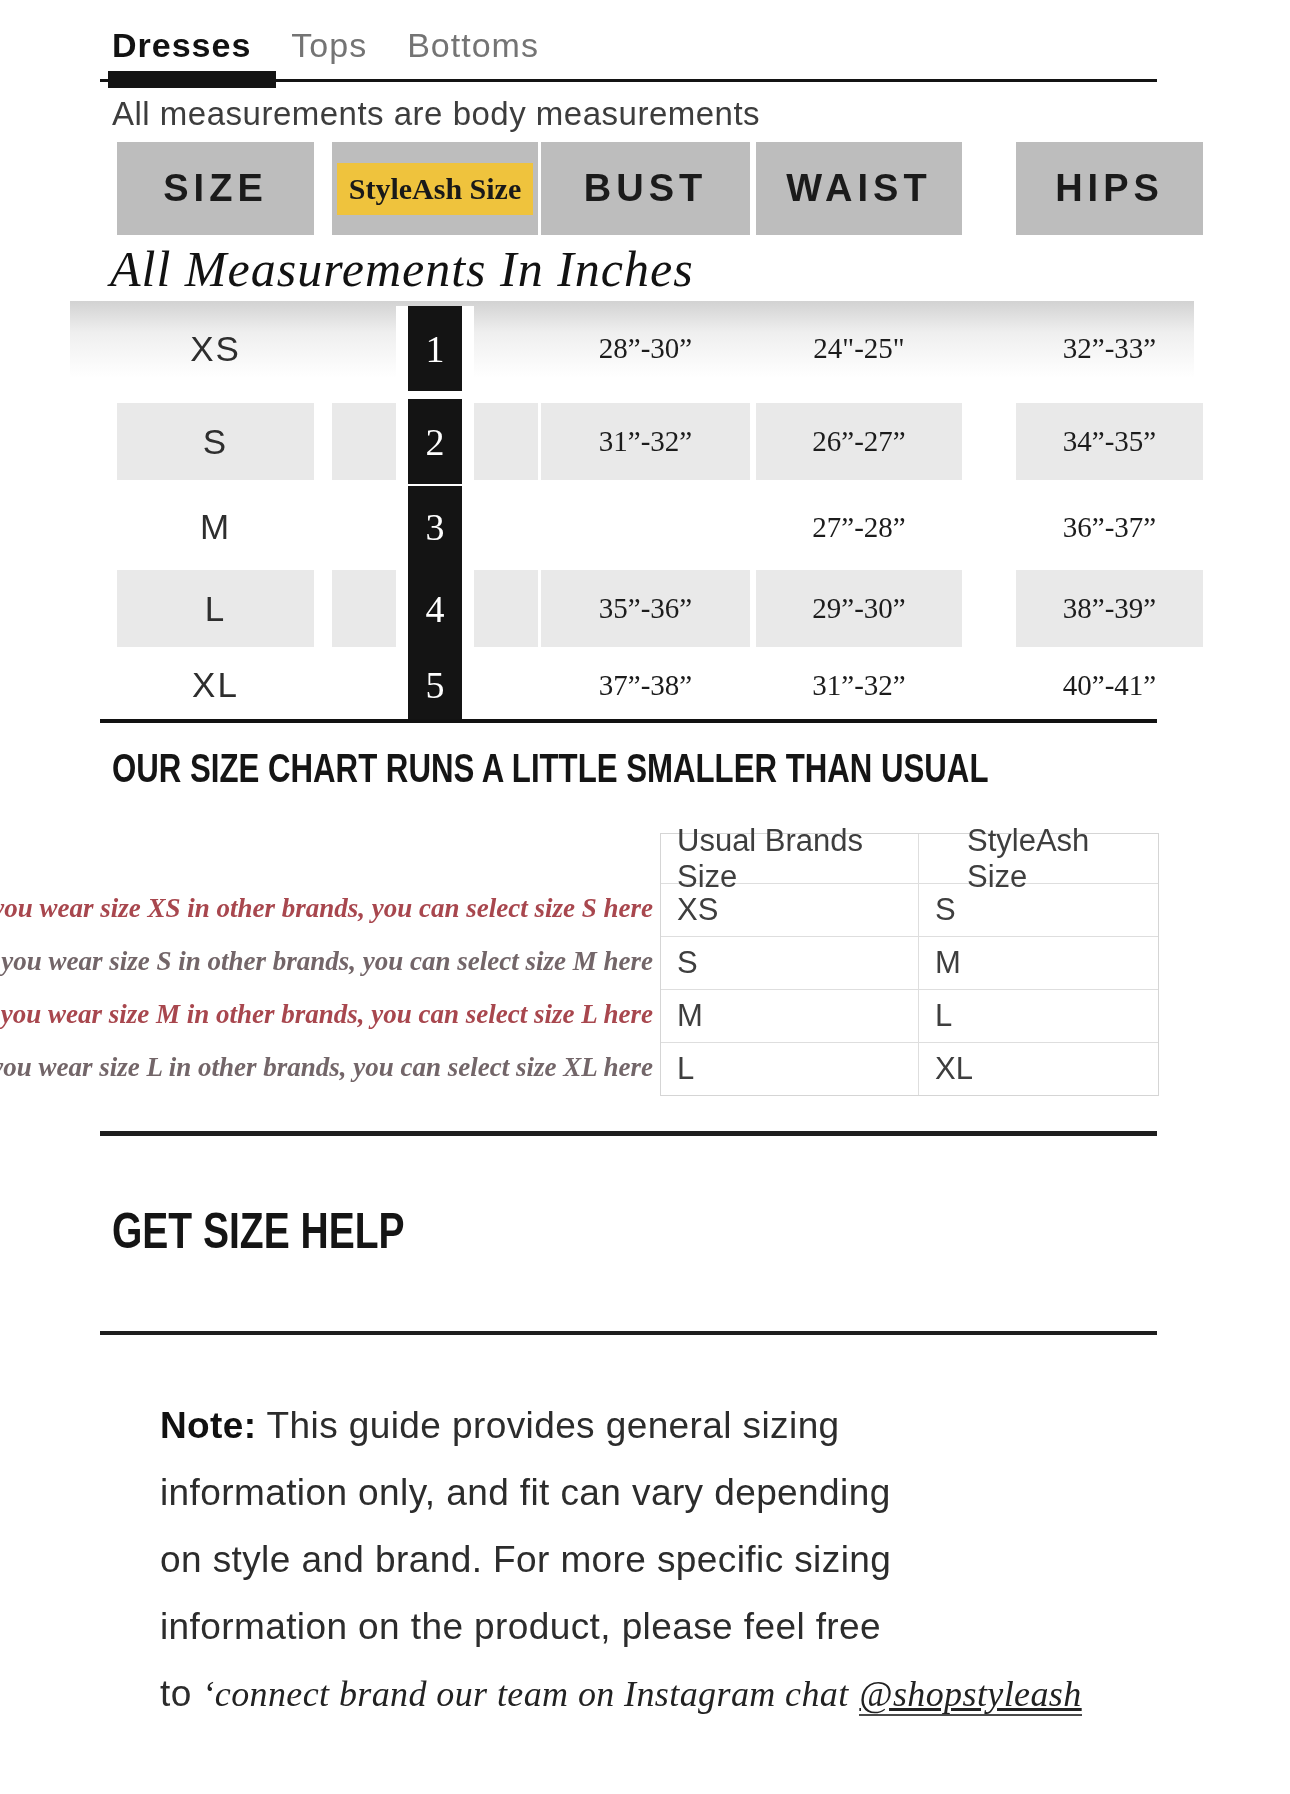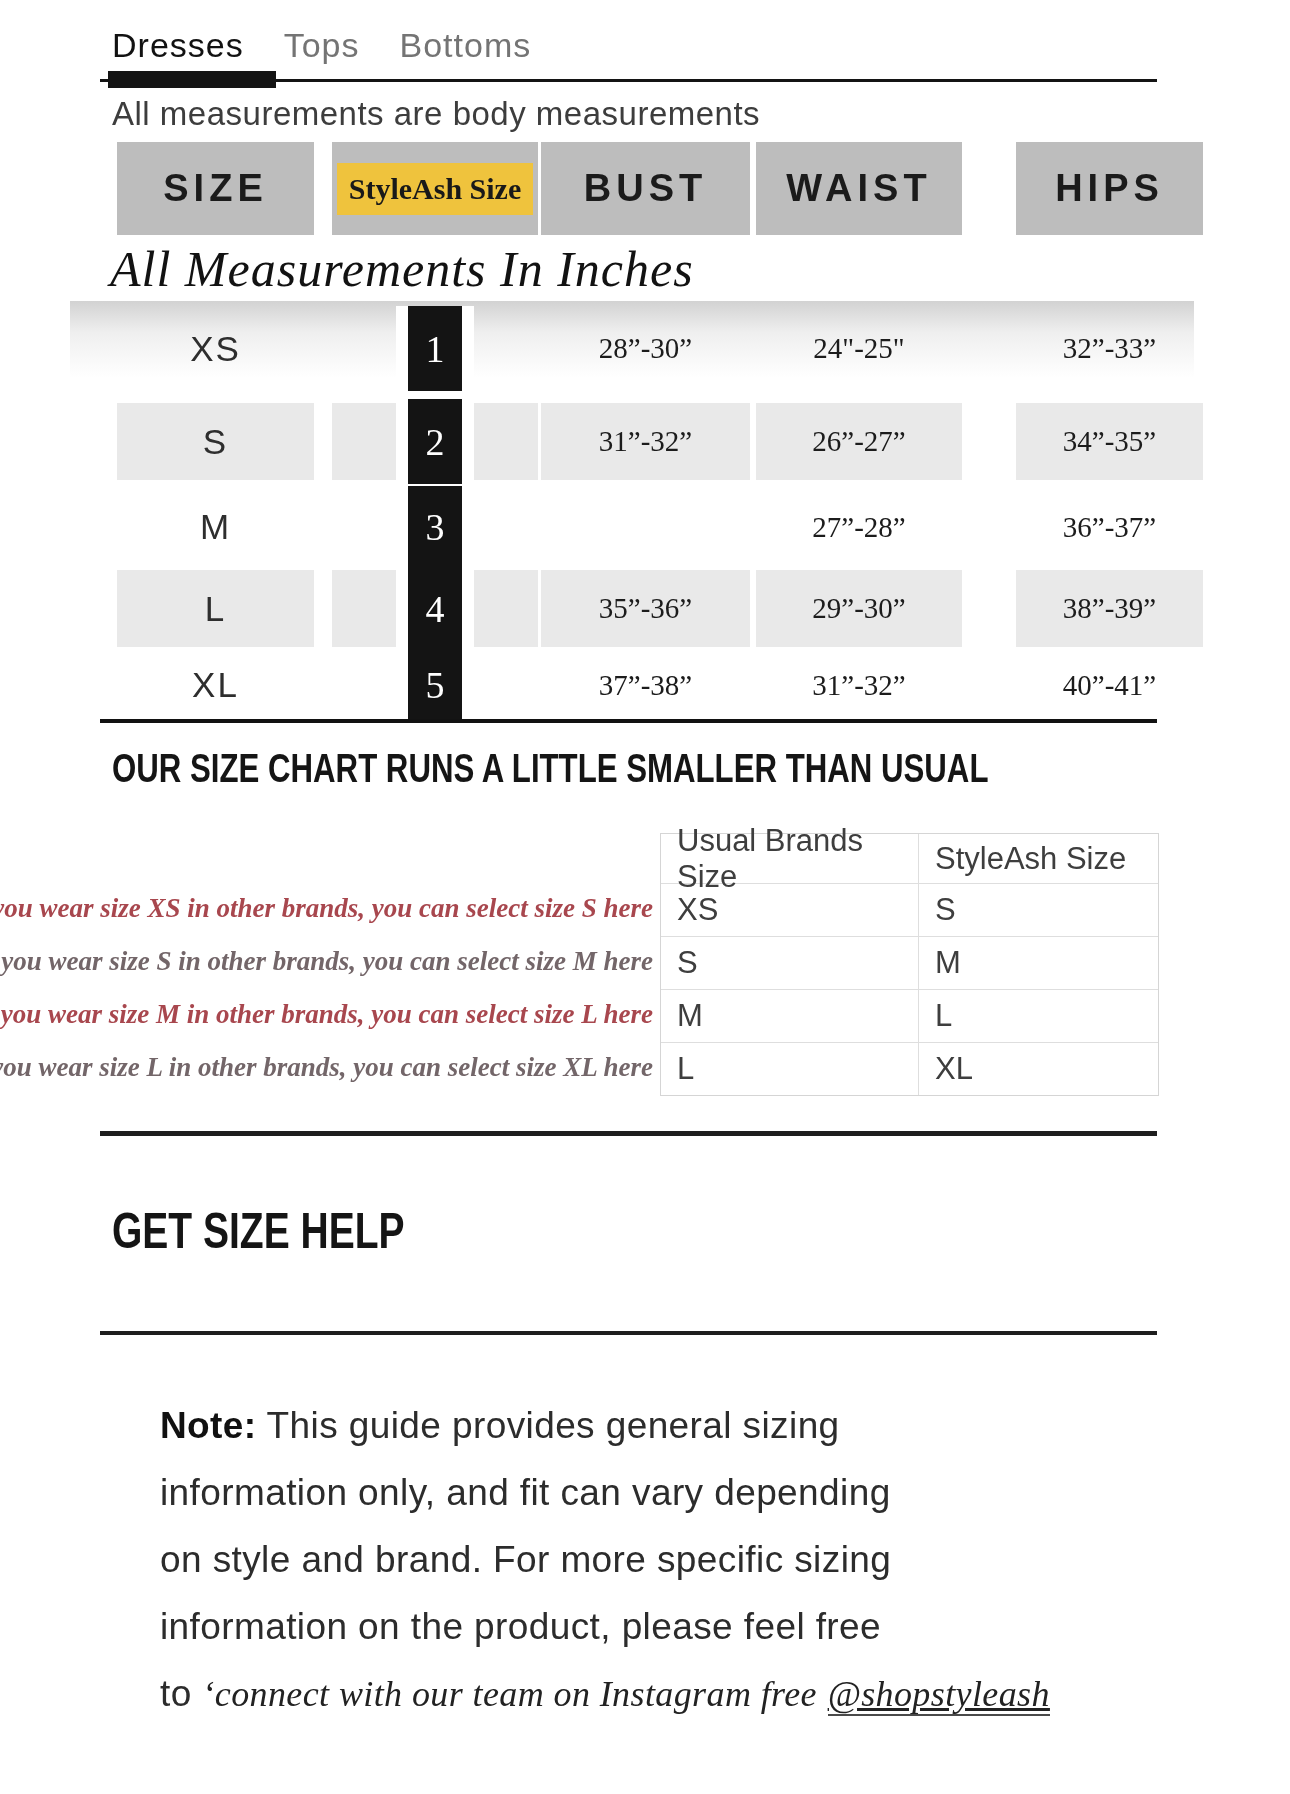--- a/index.html
+++ b/index.html
@@ -2,21 +2,21 @@
 <html><head>
 <meta charset="utf-8">
 <style>
   html,body{margin:0;padding:0;background:#fff;}
   .page{position:relative;width:1290px;height:1794px;background:#fff;overflow:hidden;
         font-family:"Liberation Sans",sans-serif;color:#1f1f1f;}
 
   
   .tabs{position:absolute;left:112px;top:26px;display:flex;gap:40px;font-size:34px;letter-spacing:1px;}
   .tab{color:#747474;font-weight:500;cursor:pointer;}
-  .tab.active{color:#121212;font-weight:400;}
+  .tab.active{color:#121212;font-weight:700;}
   .tab-line{position:absolute;left:100px;top:79px;width:1057px;height:3px;background:#141414;}
   .tab-line-thick{position:absolute;left:108px;top:71px;width:168px;height:17px;background:#141414;}
 
   .body-note{position:absolute;left:112px;top:95px;font-size:33px;color:#3d3d3d;letter-spacing:0.5px;text-align:center;}
 
   
   .hdr{position:absolute;left:100px;top:142px;width:1057px;height:93px;}
   .hcell{position:absolute;top:0;bottom:0;background:#bdbdbd;display:flex;align-items:center;justify-content:center;
          font-size:38px;font-weight:700;letter-spacing:5px;color:#1b1b1b;}
   .c1{left:17px;width:197px}.c2{left:232px;width:206px}.c3{left:441px;width:209px}
@@ -46,21 +46,21 @@
   .smaller-heading{position:absolute;left:112px;top:746px;font-size:40px;}
 
   
   .tip{position:absolute;right:637px;font-family:"Liberation Serif",serif;font-style:italic;font-weight:700;
        font-size:27px;white-space:nowrap;}
   .tip-red{color:#a8474e;}
   .tip-muted{color:#736669;}
 
   .cmp{position:absolute;left:660px;top:833px;width:497px;border:1px solid #d5d5d5;font-size:31px;}
   .cmp-row{display:flex;height:52px;border-top:1px solid #dedede;}
-  .cmp-row.head{height:49px;border-top:none;color:#4d4d4d;}
+  .cmp-row.head{height:49px;border-top:none;color:#4d4d4d;gap:32px;}
   .cmp-cell{display:flex;align-items:center;padding-left:16px;box-sizing:border-box;color:#3e3e3e;}
   .cmp-cell.l{width:258px;border-right:1px solid #dedede;}
   .cmp-cell.r{flex:1;}
 
   .rule{position:absolute;left:100px;width:1057px;background:#1e1e1e;}
   .rule1{top:1131px;height:5px;}
   .rule2{top:1331px;height:4px;}
 
   .size-help{position:absolute;left:112px;top:1202px;font-size:50px;cursor:pointer;}
 
@@ -197,18 +197,18 @@
   <div class="note-block">
     <span class="note-line">
       <span class="note-label inline">Note:</span>
       <span class="inline">This guide provides general sizing</span>
     </span>
     <span class="note-line">information only, and fit can vary depending</span>
     <span class="note-line">on style and brand. For more specific sizing</span>
     <span class="note-line">information on the product, please feel free</span>
     <span class="note-line">
       <span class="inline">to</span>
-      <span class="note-cta inline">‘connect with our team on Instagram free</span>
+      <span class="note-cta inline">‘connect brand our team on Instagram chat</span>
       <span class="note-link inline">@shopstyleash</span>
     </span>
   </div>
 
 </div>
 
 </body></html>

